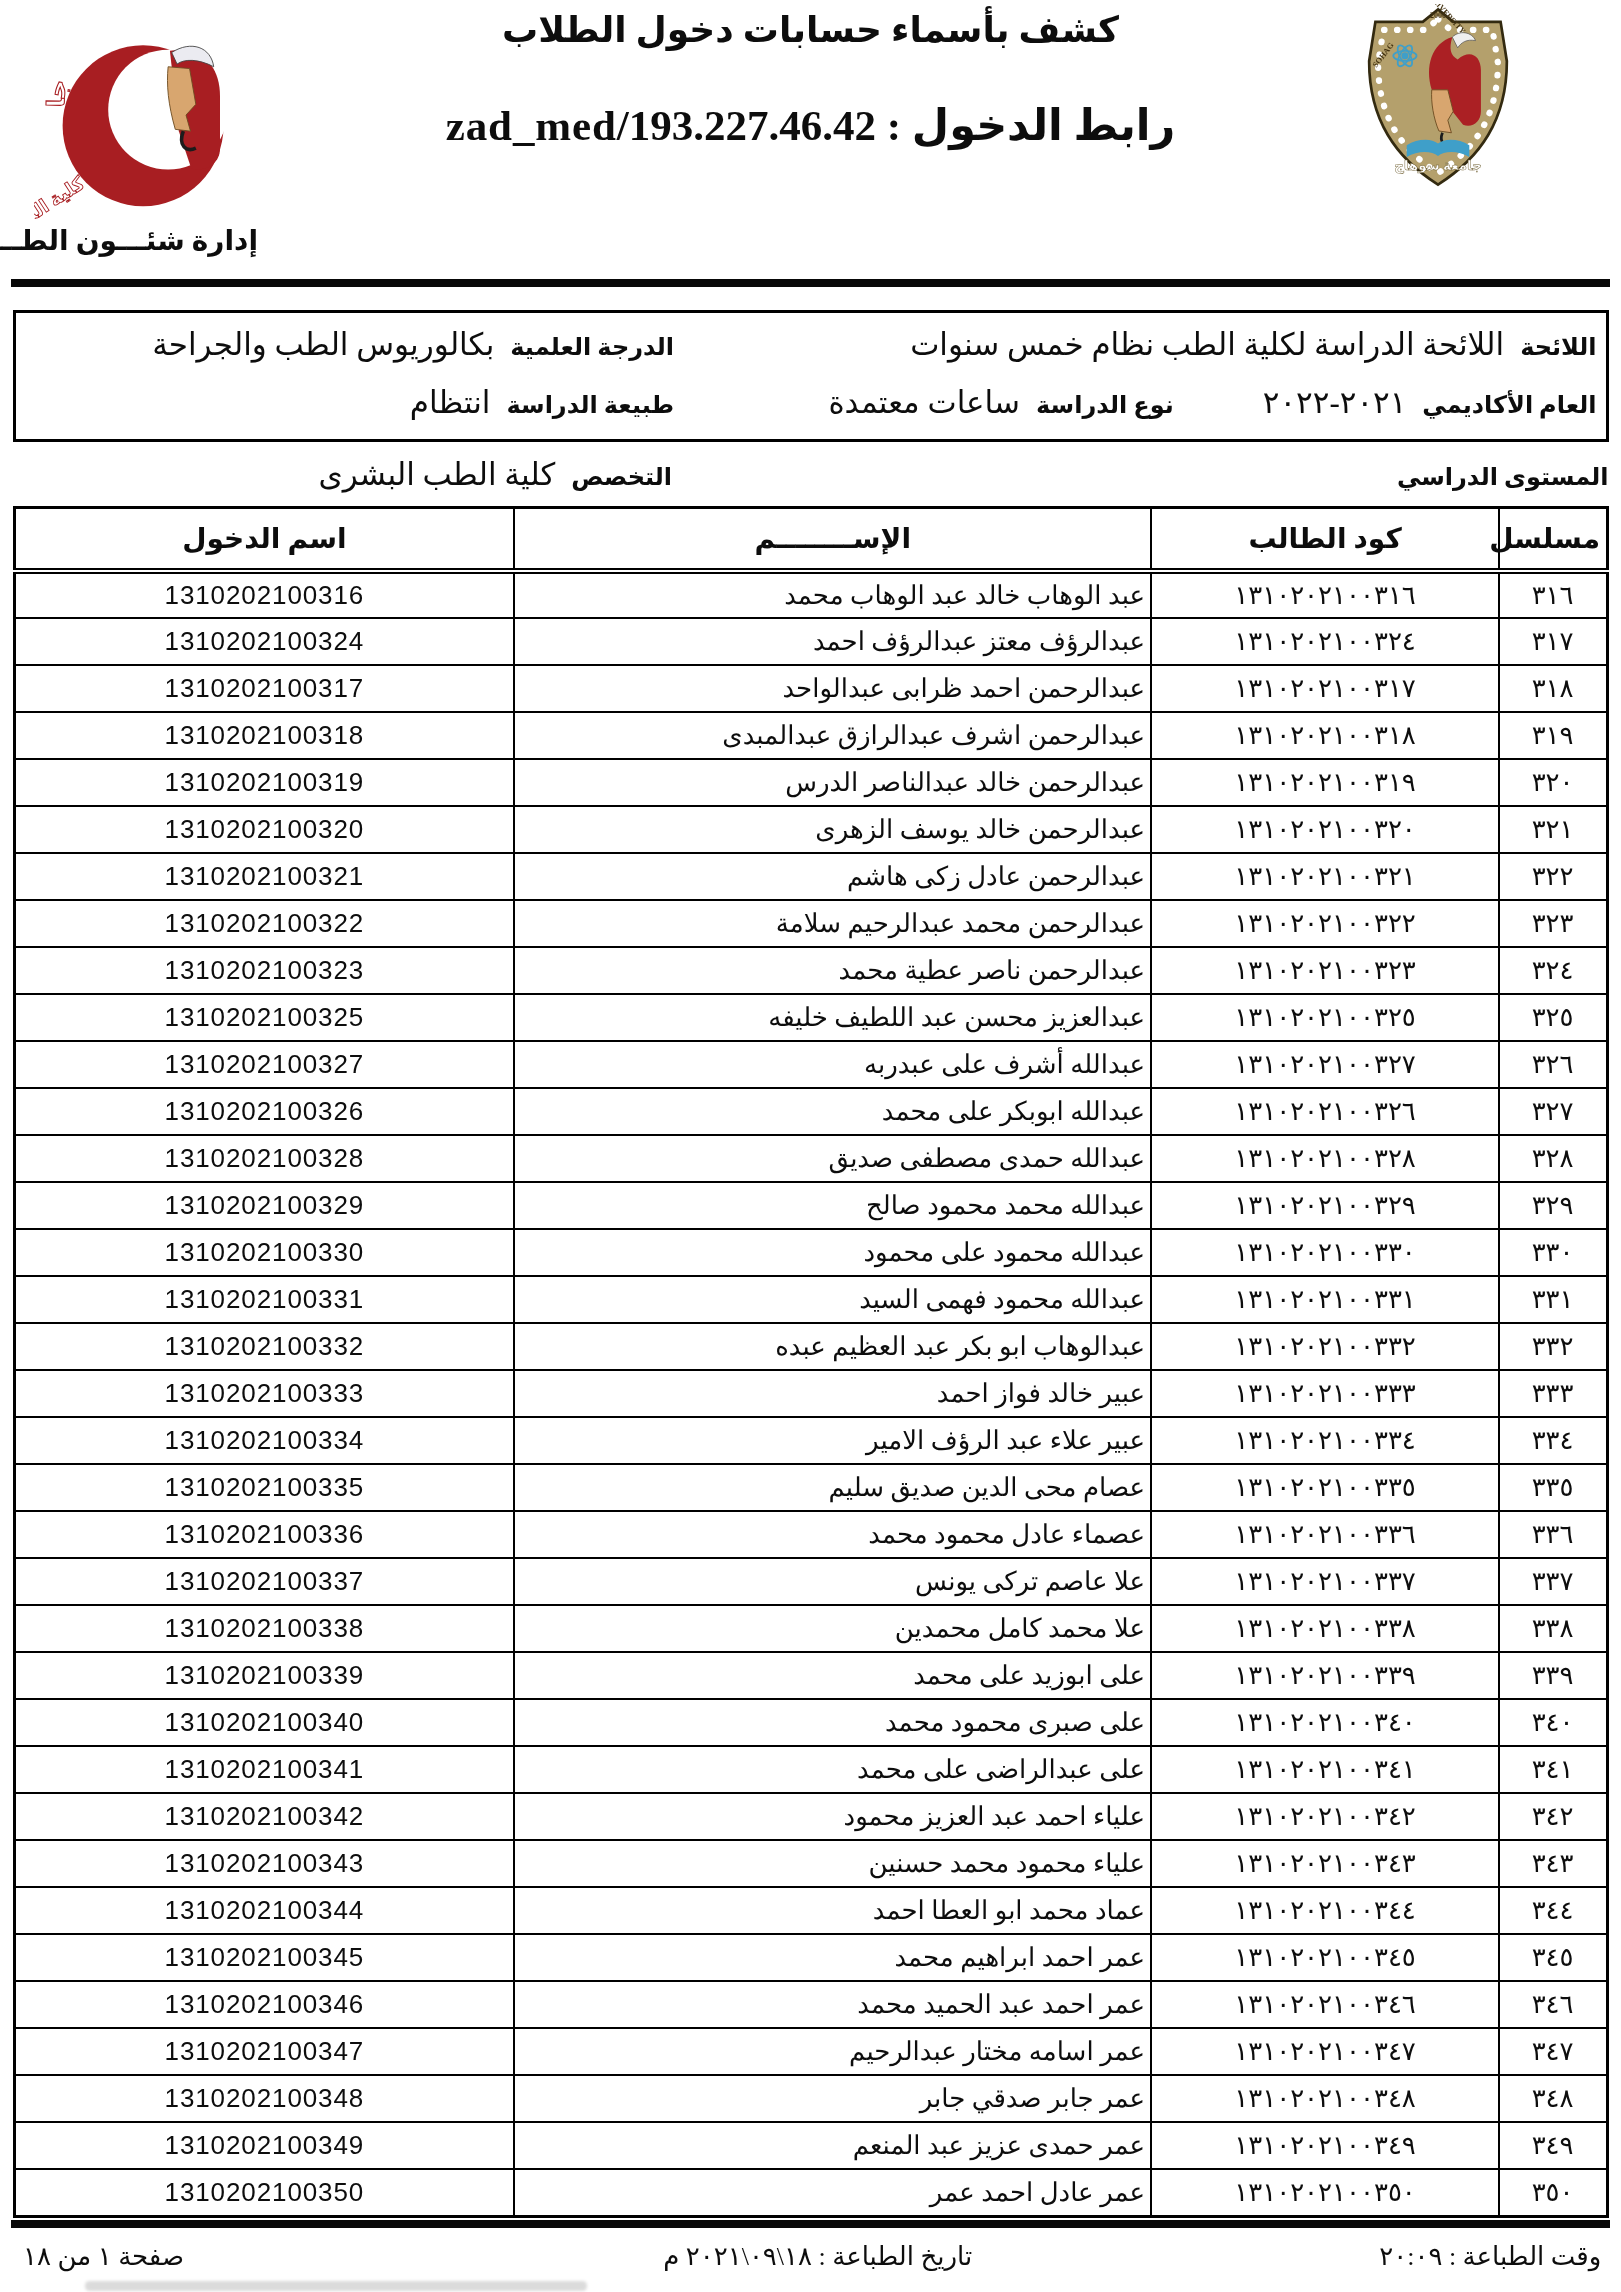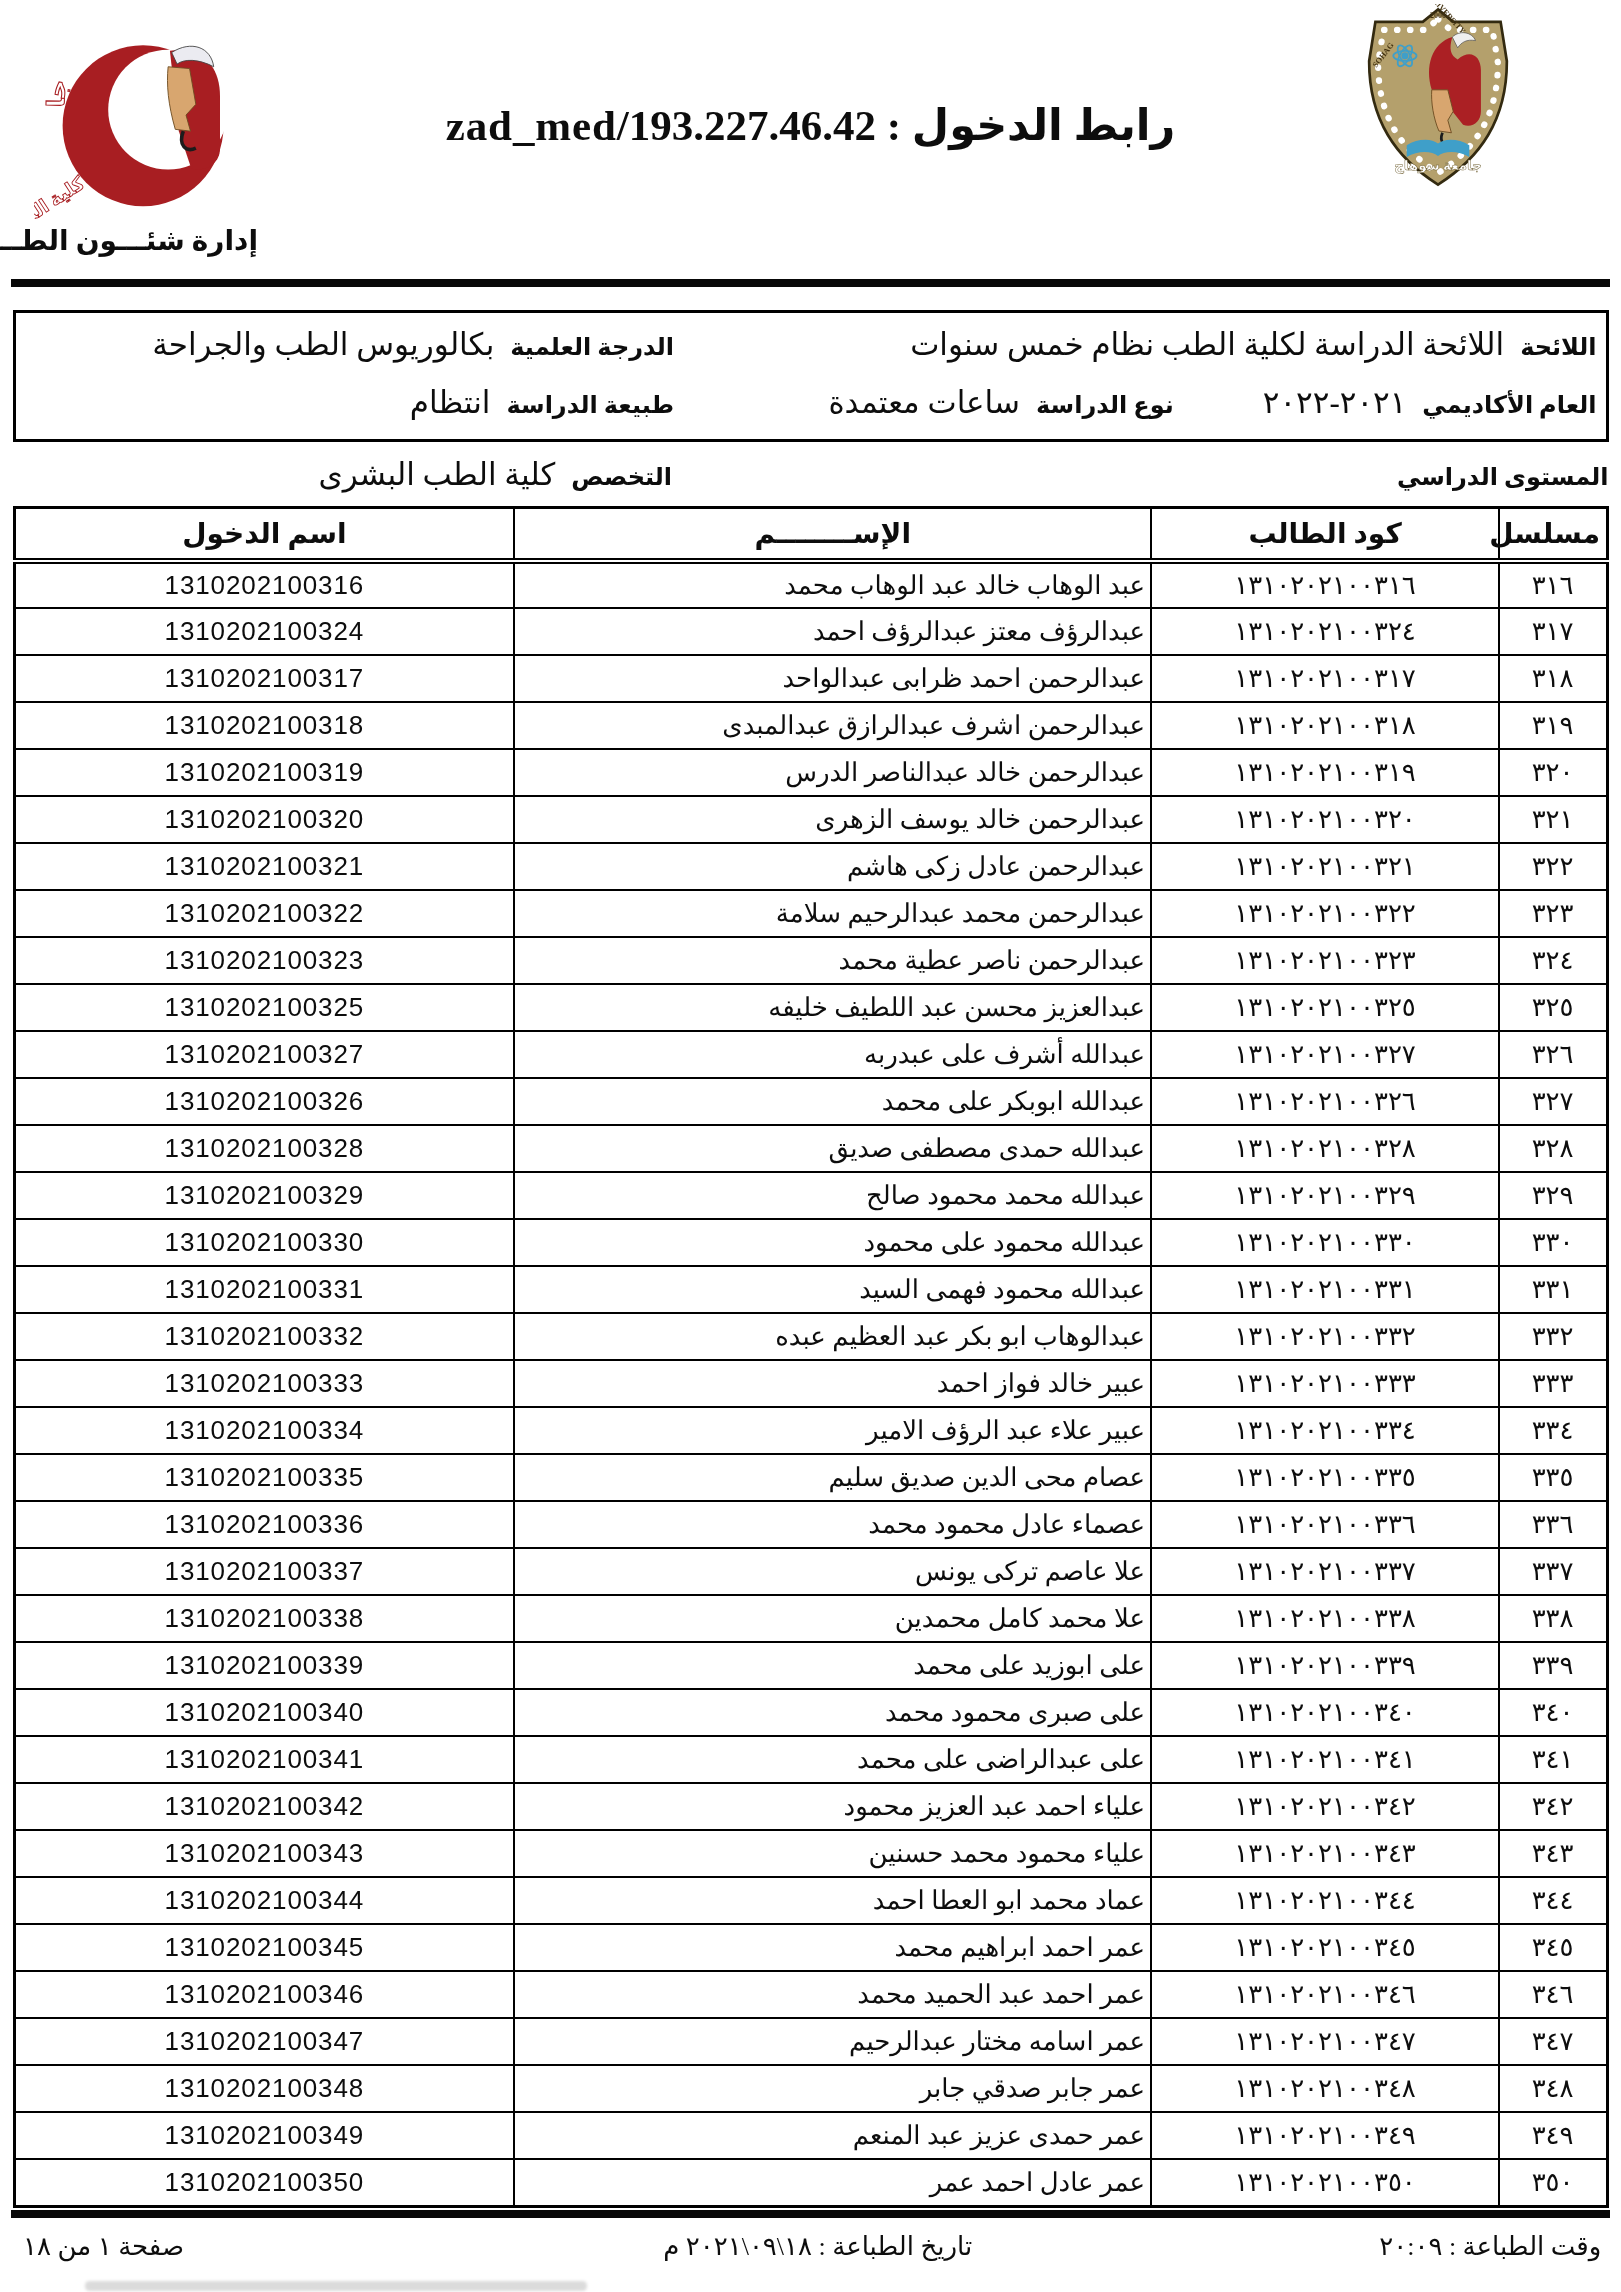--- a/index.html
+++ b/index.html
@@ -49,21 +49,21 @@
   
   .level-row{margin:14.3px 12.5px 0 12.5px;display:flex;align-items:baseline;}
   .lv-r{flex:1.42;display:flex;align-items:baseline;gap:16px;}
   .lv-l{flex:1;display:flex;align-items:baseline;gap:16px;}
 
   
   table.students{width:1596px;margin:12.5px 12.5px 0 12.5px;border-collapse:collapse;
     border:3.6px solid #000;table-layout:fixed;}
   table.students th{
     border:2.7px solid #000;border-bottom:6.3px double #000;
-    font-size:28px;font-weight:bold;height:54px;text-align:center;padding:0 5.4px;
+    font-size:28px;font-weight:bold;height:64px;text-align:center;padding:0 5.4px;
     background:#fff;}
   table.students td{border:2.7px solid #000;height:47px;font-size:26px;padding:0 5.4px;background:#fff;}
   td.c-serial{text-align:center;width:108px;}
   td.c-code{text-align:center;letter-spacing:3.6px;}
   td.c-name{text-align:right;padding-right:3.6px;font-family:Liberation Serif, serif;}
   td.c-login{text-align:center;font-family:"Liberation Sans","DejaVu Sans",sans-serif;
     font-size:28px;letter-spacing:0.9px;}
   col.w-serial{width:6.8%;}
   col.w-code{width:21.8%;}
   col.w-name{width:40.0%;}
@@ -96,20 +96,21 @@
         <circle cx="150" cy="128" r="67" fill="#ffffff"></circle>
         <path d="M152,62 C192,56 208,84 208,112 L208,172 C208,188 192,198 176,194 L162,152 L152,62 Z" style="fill:var(--crescent-red)"></path>
         <path d="M154,64 C176,50 198,58 201,80 C184,71 168,71 160,77 Z" fill="#ebebf1" stroke="#444" stroke-width="1"></path>
         <path d="M150,80 L174,82 L181,122 L170,134 L175,152 L158,150 C150,122 148,100 150,80 Z" style="fill:var(--face-tan)" stroke="#6b4a1f" stroke-width="1"></path>
         <path d="M167,152 C161,168 170,176 181,171" fill="none" stroke="#1c1c1c" stroke-width="4"></path>
         <text x="58" y="214" transform="rotate(-33 58 214)" font-size="21" font-weight="bold" style="fill:#fff;stroke:var(--crescent-red);stroke-width:1px;">كلية الطب</text>
       </svg>
     </div>
     <div class="admin-caption">إدارة شئـــون الطـــلاب</div>
 
+    <div class="title-line">كشف بأسماء حسابات دخول الطلاب</div>
     <div class="link-line">رابط الدخول : 193.227.46.42/zad_med</div>
 
     <div class="shield-wrap">
       <svg width="238" height="186" viewBox="0 0 266 208">
         <path d="M133,6 L150,20 L203,20 L210,64 C210,130 180,172 133,202 C86,172 56,130 56,64 L63,20 L116,20 Z" style="fill:var(--shield-tan)" stroke="#332a10" stroke-width="3"></path>
         <path d="M133,17 L147,29 L194,29 L200,66 C200,126 174,163 133,189 C92,163 66,126 66,66 L72,29 L119,29 Z" fill="none" stroke="#ffffff" stroke-width="7" stroke-dasharray="0.5,14" stroke-linecap="round"></path>
         <text x="133" y="16" text-anchor="middle" font-size="9" font-weight="bold" fill="#443311">2006</text>
         <text x="84" y="46" transform="rotate(-52 84 46)" font-size="9" font-weight="bold" fill="#443311">SOHAG</text>
         <text x="160" y="34" transform="rotate(48 160 34)" font-size="9" font-weight="bold" fill="#443311">UNIVERSITY</text>
         <g transform="translate(96,58)">

